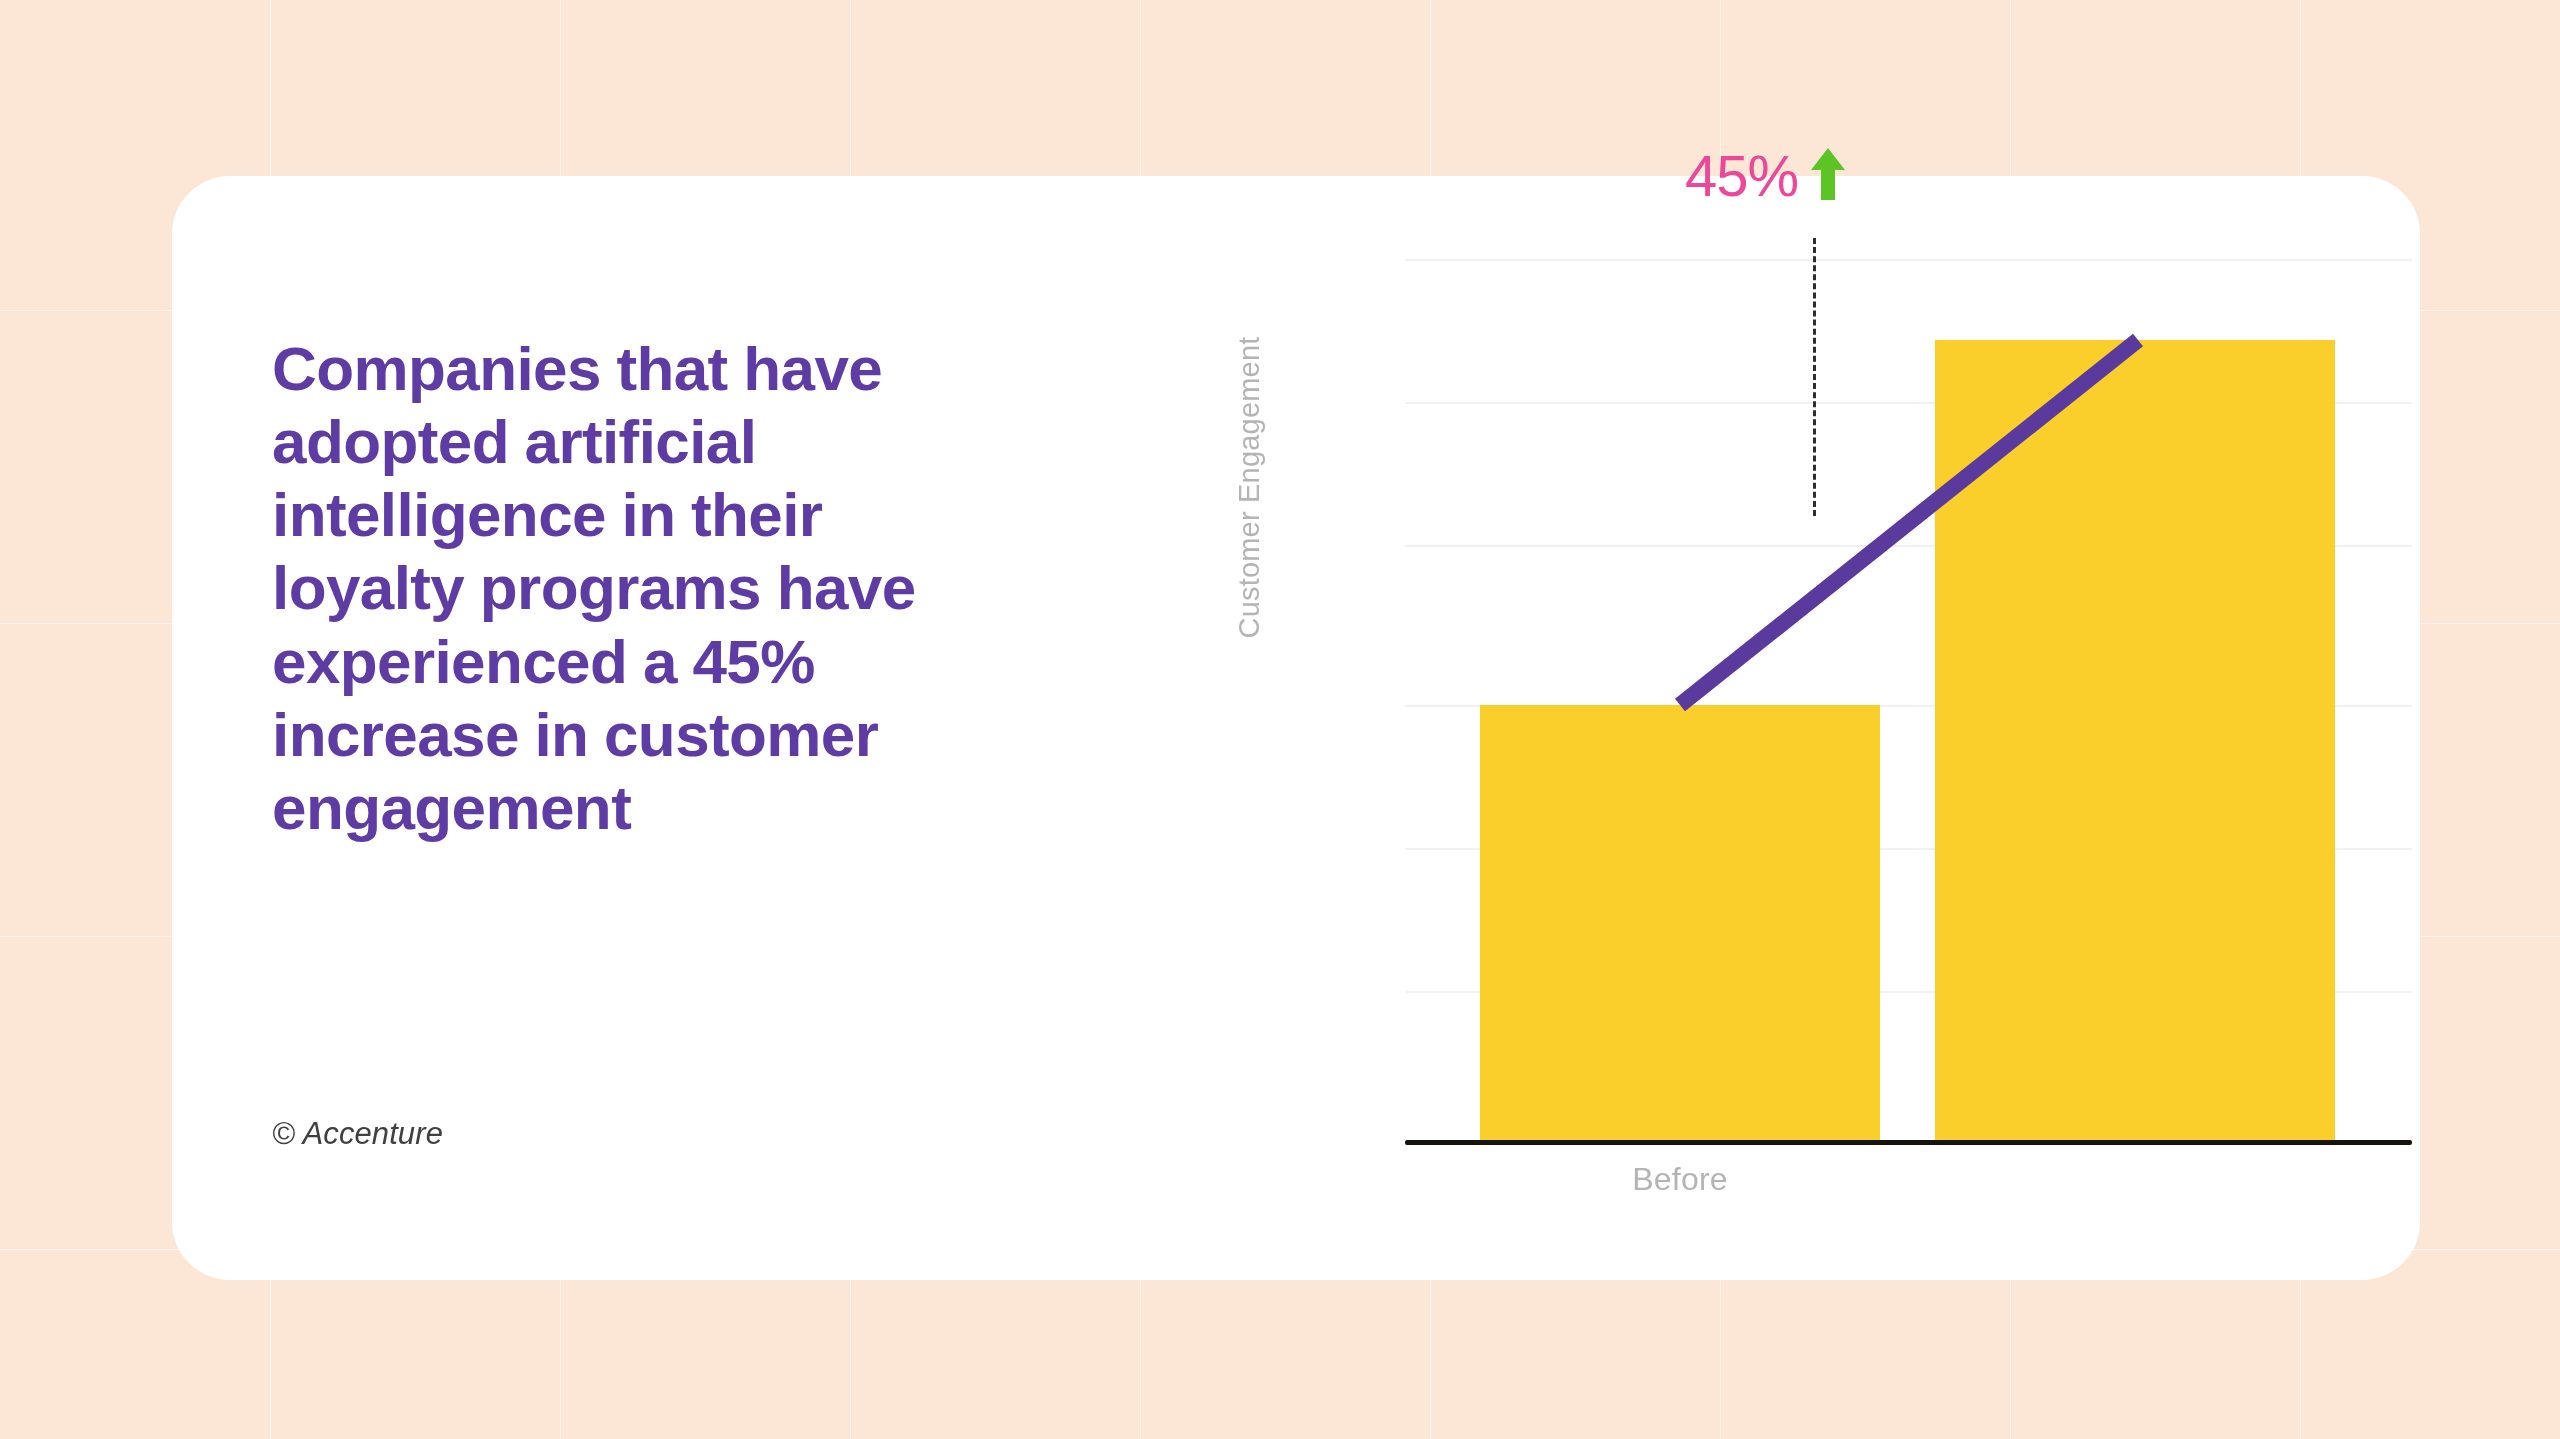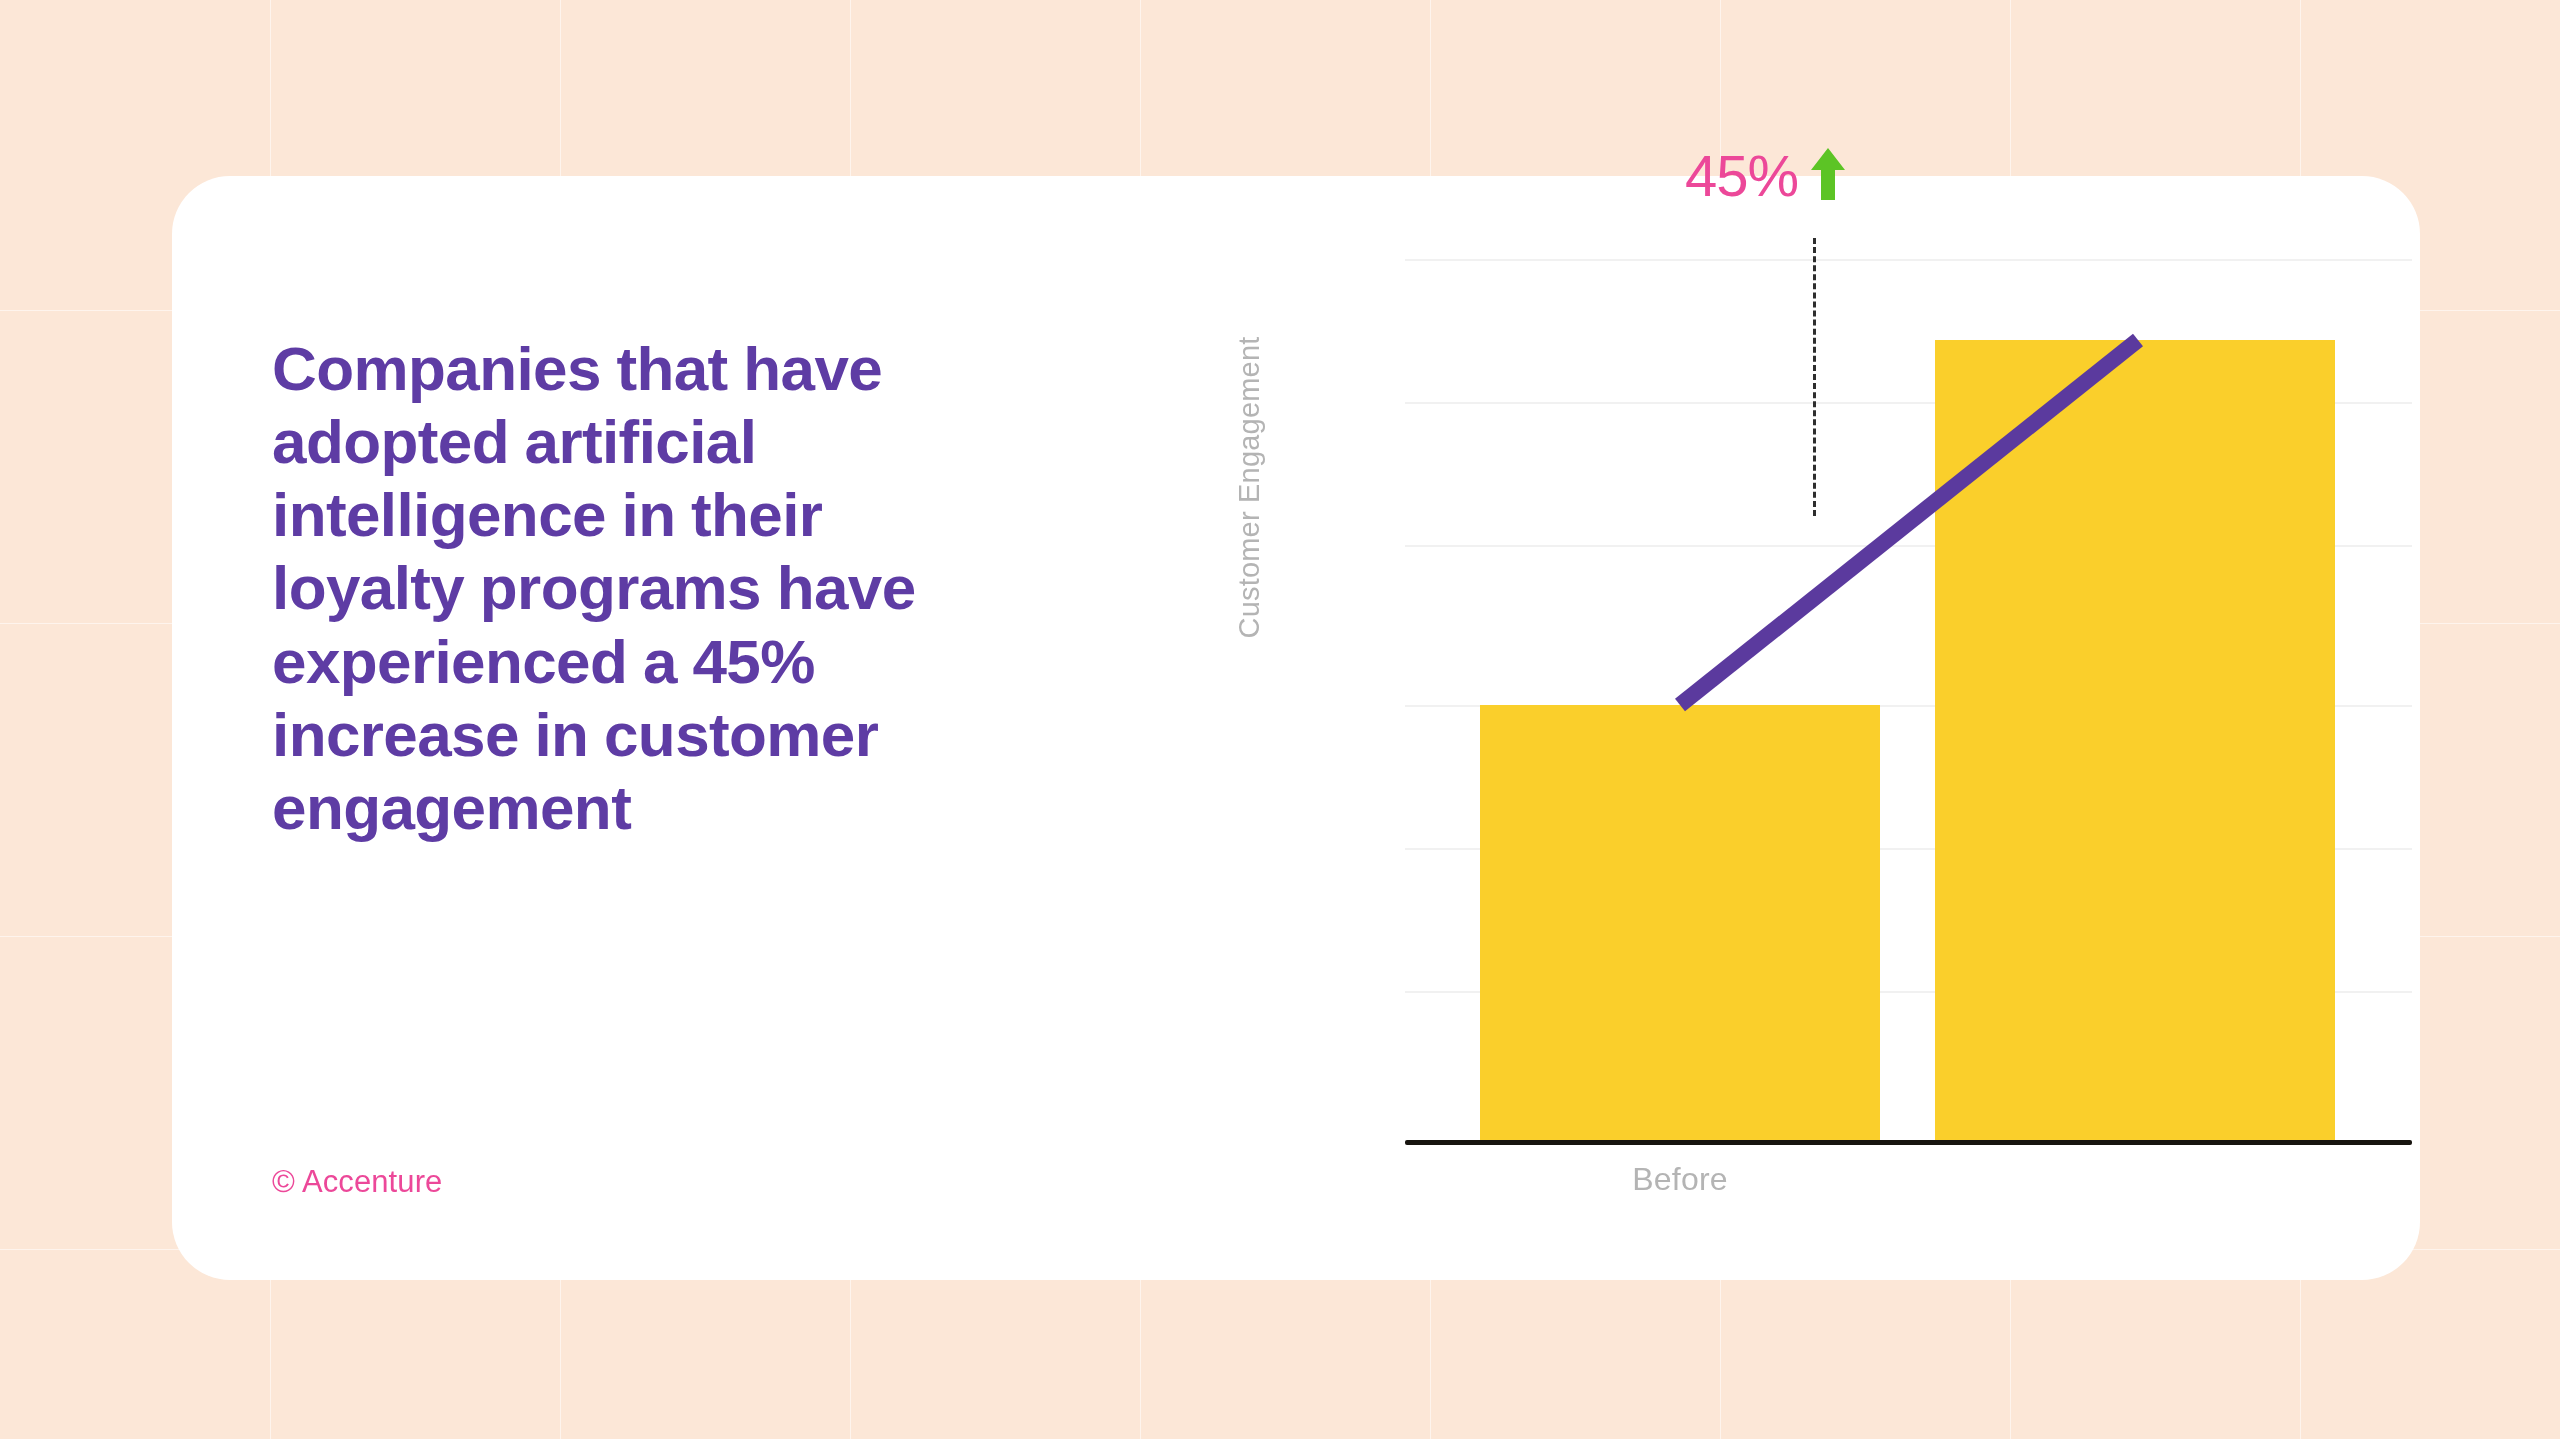--- a/index.html
+++ b/index.html
@@ -58,25 +58,26 @@
     font-size: 62px;
     line-height: 1.18;
     font-weight: 700;
     letter-spacing: -0.6px;
     margin: 0;
     word-spacing: -1px;
   }
   #attribution {
     position: absolute;
     left: 100px;
-    top: 988px;
-    color: #ec4899;
+    top: 940px;
+    color: #404040;
     font-size: 31px;
     font-weight: 400;
     letter-spacing: 0.1px;
+    font-style: italic;
   }
 
   
   #chart {
     position: absolute;
     left: 900px;
     top: 0px;
     width: 1320px;
     height: 1104px;
   }

